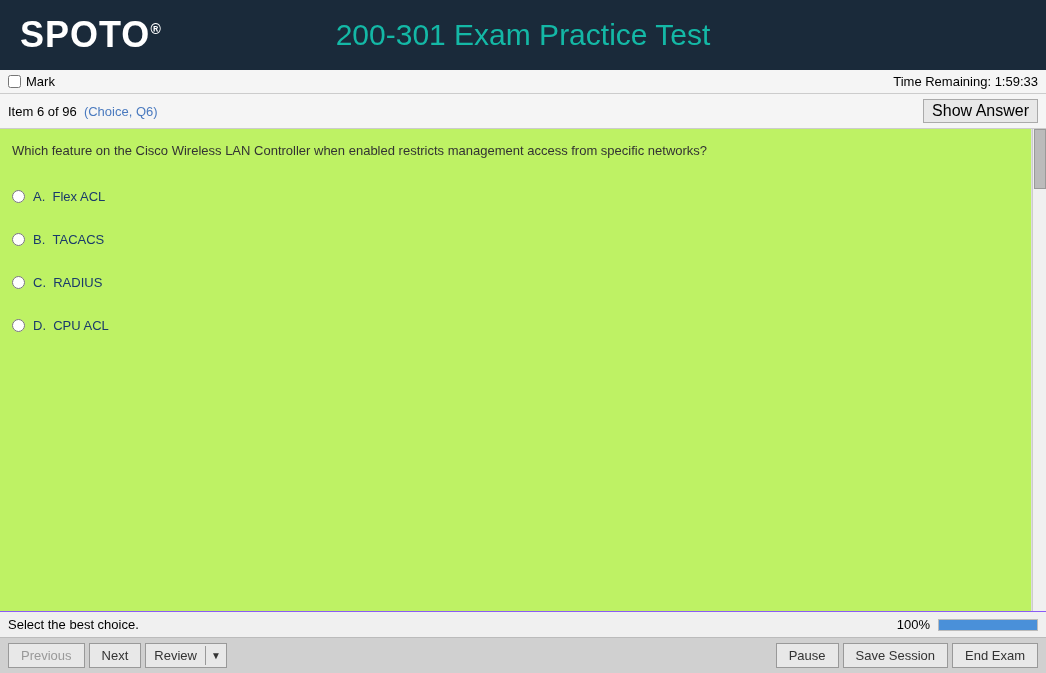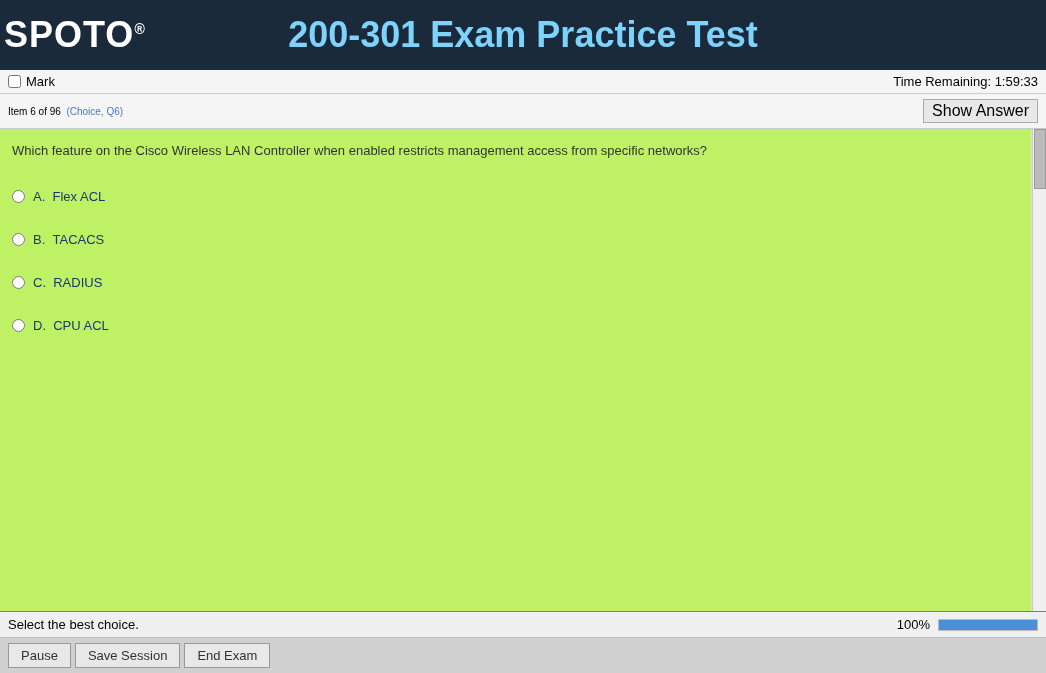--- a/index.html
+++ b/index.html
@@ -11,33 +11,33 @@
       color: white;
       display: flex;
       align-items: center;
       justify-content: center;
       padding: 10px 20px;
       min-height: 70px;
       flex-shrink: 0;
     }
     #header .logo {
       position: absolute;
-      left: 4px;
+      left: 20px;
       font-size: 36px;
       font-weight: bold;
       letter-spacing: 1px;
       color: white;
     }
     #header .logo sup {
       font-size: 14px;
     }
     #header .title {
-      font-size: 36px;
-      font-weight: bold;
-      color: #7dd3fc;
+      font-size: 30px;
+      font-weight: normal;
+      color: #14b8a6;
     }
 
     
     #mark-bar {
       background: #f5f5f5;
       border-bottom: 1px solid #ccc;
       padding: 4px 8px;
       display: flex;
       align-items: center;
       justify-content: space-between;
@@ -58,21 +58,21 @@
     #item-bar {
       background: #f5f5f5;
       border-bottom: 1px solid #ccc;
       padding: 5px 8px;
       display: flex;
       align-items: center;
       justify-content: space-between;
       flex-shrink: 0;
     }
     #item-bar .item-info {
-      font-size: 10px;
+      font-size: 13px;
     }
     #item-bar .item-info .choice-text {
       color: #4a7abf;
     }
     #item-bar .show-answer-btn {
       border: 1px solid #aaa;
       background: #e8e8e8;
       padding: 2px 8px;
       font-size: 16px;
       cursor: pointer;
@@ -272,18 +272,26 @@
   <span>Select the best choice.</span>
   <div class="progress-area">
     <span>100%</span>
     <div id="progress-bar-container">
       <div id="progress-bar-fill" style="width:100%;"></div>
     </div>
   </div>
 </div>
 
 <div id="bottom-nav">
+  <div class="left-buttons">
+    <button class="nav-btn" disabled="">Previous</button>
+    <button class="nav-btn">Next</button>
+    <div class="review-btn-wrapper">
+      <span class="review-label">Review</span>
+      <span class="review-arrow">▼</span>
+    </div>
+  </div>
   <div class="right-buttons">
     <button class="nav-btn">Pause</button>
     <button class="nav-btn">Save Session</button>
     <button class="nav-btn end-exam">End Exam</button>
   </div>
 </div>
 
 </body></html>

